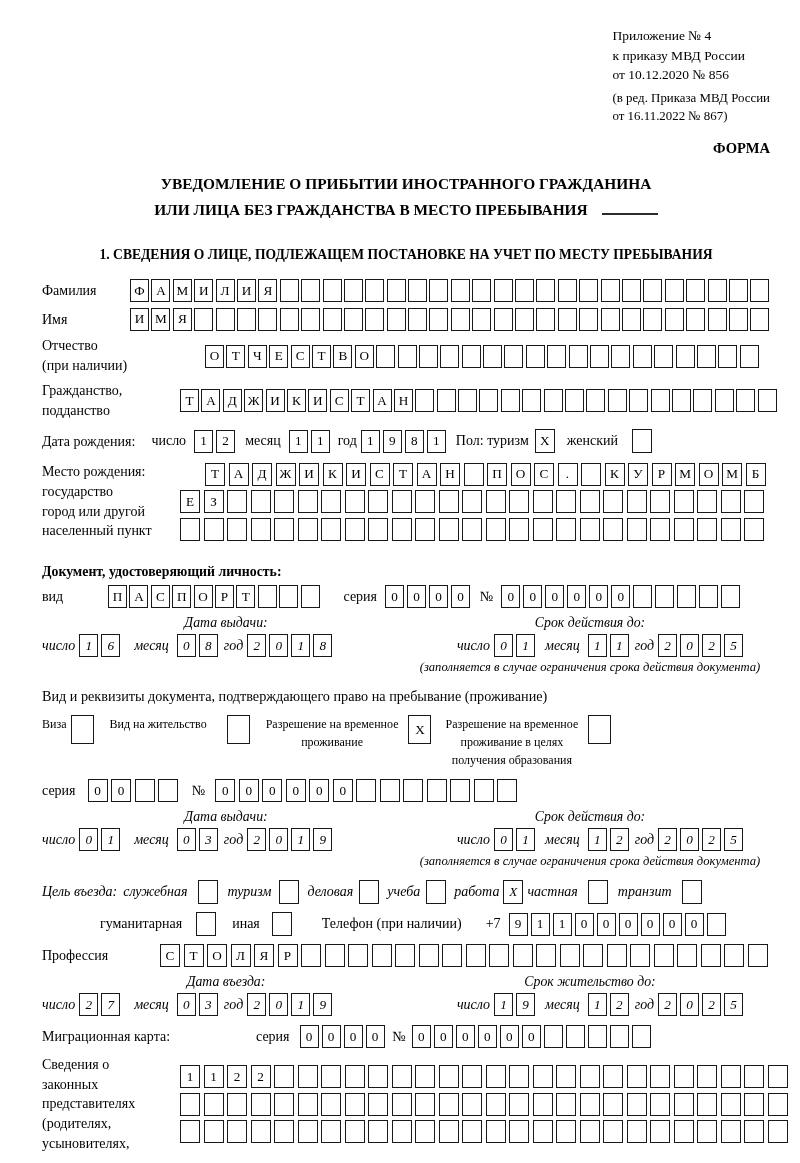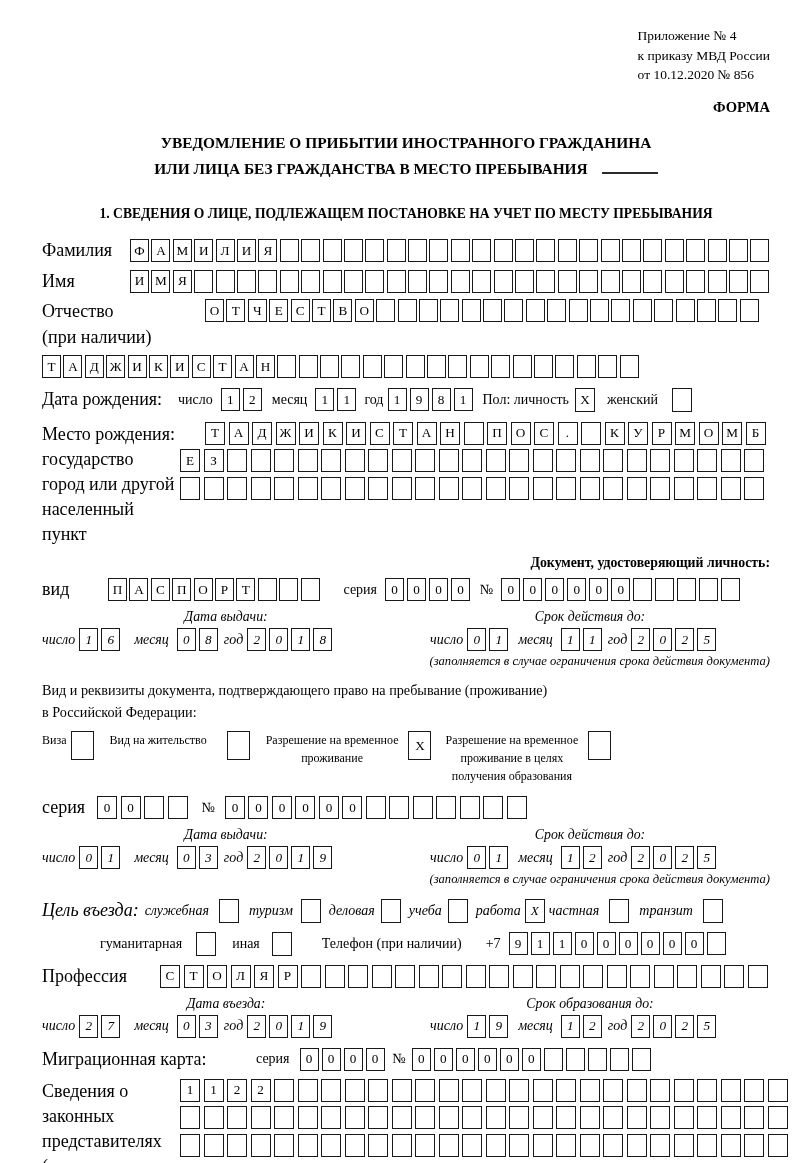--- a/index.html
+++ b/index.html
@@ -17,47 +17,47 @@
   .top-right .rev { font-size:12.9px; }
   .rev-block { margin-top:4px; }
   .forma { text-align:right; font-weight:bold; font-size:14.6px; margin-top:14px; }
 
   .title { text-align:center; font-weight:bold; font-size:15.4px; line-height:1.7; margin-top:14px; }
   .blank { display:inline-block; width:56px; border-bottom:2.4px solid #2b2b2b; margin-left:14px; }
   .sec-head { font-weight:bold; font-size:13.6px; text-align:center; margin-top:24px; white-space:nowrap; }
 
   
   .frow { display:flex; align-items:center; margin-top:5.5px; }
-  .frow.top { align-items:flex-start; }
-  .lbl { flex:none; font-size:18px; line-height:1.4; }
+  .frow.top { align-items:center; }
+  .lbl { flex:none; font-size:14px; line-height:1.4; }
   .w88 { width:88px; } .w138 { width:138px; } .w163 { width:163px; } .w66 { width:66px; }
 
   
   .boxrow { display:flex; gap:2.4px; flex-wrap:nowrap; }
   .cbox { box-sizing:border-box; flex:none; width:19px; height:23px; border:1.6px solid #191919;
           display:flex; align-items:center; justify-content:center; font-size:13.2px; background:#fff; }
   .wide { gap:3.5px; } .wide .cbox { width:20px; }
   .dtg { gap:3px; }
   .chk .cbox { width:20px; height:24px; }
   .bigchk .cbox { width:23px; height:29px; }
 
   .ml4{margin-left:4px;} .ml6{margin-left:6px;} .ml8{margin-left:8px;} .ml10{margin-left:10px;}
   .ml12{margin-left:12px;} .ml14{margin-left:14px;} .ml16{margin-left:16px;} .ml20{margin-left:20px;}
   .ml24{margin-left:24px;} .ml30{margin-left:30px;} .ml36{margin-left:36px;} .ml58{margin-left:58px;}
 
   .place-rows { display:flex; flex-direction:column; gap:4.5px; }
   .place-rows .r1 { margin-left:25px; }
 
-  .center-b { font-weight:bold; text-align:right; font-size:13.8px; margin-top:8px; }
+  .center-b { font-weight:bold; text-align:left; font-size:13.8px; margin-top:23px; }
 
   
   .dpair { display:flex; margin-top:7px; }
   .dcol { display:flex; flex-direction:column;font-style:italic; }
   .dcol.l { width:368px; flex:none; }
-  .dcol.r { flex:1; }
+  .dcol.r { flex:1;align-items:center; }
   .dhead { text-align:center; font-size:13.8px; }
   .drow { display:flex; align-items:center; margin-top:3px; }
   .dnote { text-align:right; font-size:12.6px; margin-top:3px; white-space:nowrap; }
 
   .para { font-size:14.2px; line-height:1.55; margin-top:10px; }
 
   
   .opts { display:flex; align-items:flex-start; margin-top:8px; }
   .opt { display:flex; align-items:flex-start; }
   .olbl { line-height:1.5; font-size:12px; }
@@ -68,20 +68,24 @@
 </style>
 </head>
 <body>
 
 <div class="page">
 
   <div class="top-right">
     <div>Приложение № 4</div>
     <div>к приказу МВД России</div>
     <div>от 10.12.2020 № 856</div>
+    <div class="rev-block">
+      <div class="rev">(в ред. Приказа МВД России</div>
+      <div class="rev">от 16.11.2022 № 867)</div>
+    </div>
   </div>
   <div class="forma">ФОРМА</div>
 
   <div class="title">
     <div>УВЕДОМЛЕНИЕ О ПРИБЫТИИ ИНОСТРАННОГО ГРАЖДАНИНА</div>
     <div>
       <span>ИЛИ ЛИЦА БЕЗ ГРАЖДАНСТВА В МЕСТО ПРЕБЫВАНИЯ</span><span class="blank"></span>
     </div>
   </div>
 
@@ -188,20 +192,24 @@
         <span class="cbox"></span>
         <span class="cbox"></span>
         <span class="cbox"></span>
         <span class="cbox"></span>
         <span class="cbox"></span>
         <span class="cbox"></span>
       </span>
   </div>
 
   <div class="frow top">
+    <span class="lbl w138">
+      <div>Гражданство,</div>
+      <div>подданство</div>
+    </span>
     <span class="boxrow">
         <span class="cbox">Т</span>
         <span class="cbox">А</span>
         <span class="cbox">Д</span>
         <span class="cbox">Ж</span>
         <span class="cbox">И</span>
         <span class="cbox">К</span>
         <span class="cbox">И</span>
         <span class="cbox">С</span>
         <span class="cbox">Т</span>
@@ -239,21 +247,21 @@
         <span class="cbox">1</span>
         <span class="cbox">1</span>
       </span>
     <span class="ml8">год</span>
     <span class="boxrow dtg ml4">
         <span class="cbox">1</span>
         <span class="cbox">9</span>
         <span class="cbox">8</span>
         <span class="cbox">1</span>
       </span>
-    <span class="ml10">Пол: личность</span>
+    <span class="ml10">Пол: туризм</span>
     <span class="boxrow chk ml6">
         <span class="cbox">X</span>
       </span>
     <span class="ml12">женский</span>
     <span class="boxrow chk ml14">
         <span class="cbox"></span>
       </span>
   </div>
 
   <div class="frow top" style="margin-top:9px;">
@@ -428,21 +436,20 @@
             <span class="cbox">2</span>
             <span class="cbox">5</span>
           </span>
       </div>
       <div class="dnote">(заполняется в случае ограничения срока действия документа)</div>
     </div>
   </div>
 
   <div class="para">
     <div>Вид и реквизиты документа, подтверждающего право на пребывание (проживание)</div>
-    <div>в Российской Федерации:</div>
   </div>
 
   <div class="opts">
     <div class="opt">
       <span class="olbl">Виза</span>
       <span class="boxrow bigchk ml4">
           <span class="cbox"></span>
         </span>
     </div>
     <div class="opt ml16">
@@ -651,21 +658,21 @@
         <span class="ml6">год</span>
         <span class="boxrow dtg ml4">
             <span class="cbox">2</span>
             <span class="cbox">0</span>
             <span class="cbox">1</span>
             <span class="cbox">9</span>
           </span>
       </div>
     </div>
     <div class="dcol r">
-      <div class="dhead">Срок образования до:</div>
+      <div class="dhead">Срок жительство до:</div>
       <div class="drow ml20">
         <span>число</span>
         <span class="boxrow dtg ml4">
             <span class="cbox">1</span>
             <span class="cbox">9</span>
           </span>
         <span class="ml10">месяц</span>
         <span class="boxrow dtg ml8">
             <span class="cbox">1</span>
             <span class="cbox">2</span>

